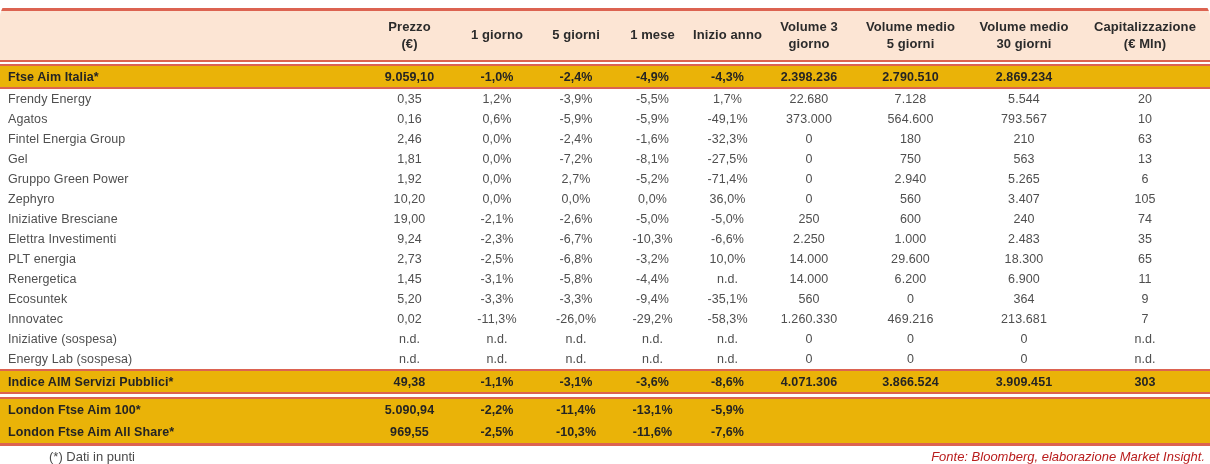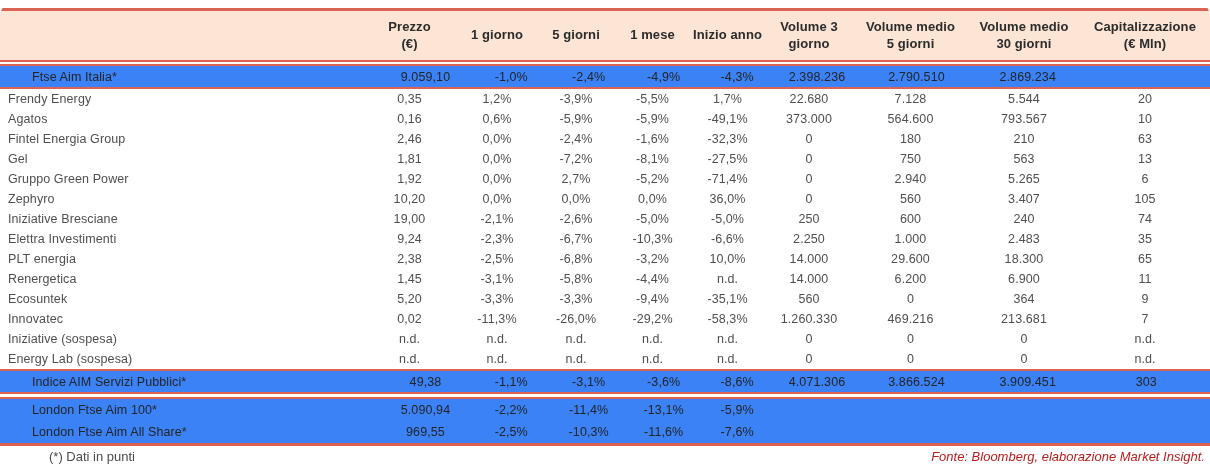--- a/index.html
+++ b/index.html
@@ -27,21 +27,21 @@
   .c7 { width:115px; }
   .c8 { width:112px; }
   .c9 { width:130px; }
   .row.header {
     height:49px; background:#fce5d4; font-weight:bold; color:#2b2b2b;
   }
   .row.header .cell { font-size:13px; line-height:1.25; white-space:pre-line; }
   .row.stock { height:20px; }
   .row.stock .cell { color:#4f4f4f; }
   .row.highlight {
-    height:21px; background:#3b82f6; font-weight:normal; color:#242424;padding-left:24px;
+    height:21px; background:#eab308; font-weight:bold; color:#242424;
   }
   .row.highlight .cell { font-size:12.5px; }
   .row.london { height:22px; }
   .footer {
     display:flex; justify-content:space-between; align-items:flex-start;
     padding:3px 5px 0 2px; font-size:13px; color:#4a4a4a;margin-left:47px;
   }
   .footer .source { font-style:italic; color:#b91c1c; }
 </style>
 </head>
@@ -183,21 +183,21 @@
           <div class="cell c3">-6,7%</div>
           <div class="cell c4">-10,3%</div>
           <div class="cell c5">-6,6%</div>
           <div class="cell c6">2.250</div>
           <div class="cell c7">1.000</div>
           <div class="cell c8">2.483</div>
           <div class="cell c9">35</div>
         </div>
         <div class="row stock">
           <div class="cell c0">PLT energia</div>
-          <div class="cell c1">2,38</div>
+          <div class="cell c1">2,73</div>
           <div class="cell c2">-2,5%</div>
           <div class="cell c3">-6,8%</div>
           <div class="cell c4">-3,2%</div>
           <div class="cell c5">10,0%</div>
           <div class="cell c6">14.000</div>
           <div class="cell c7">29.600</div>
           <div class="cell c8">18.300</div>
           <div class="cell c9">65</div>
         </div>
         <div class="row stock">

